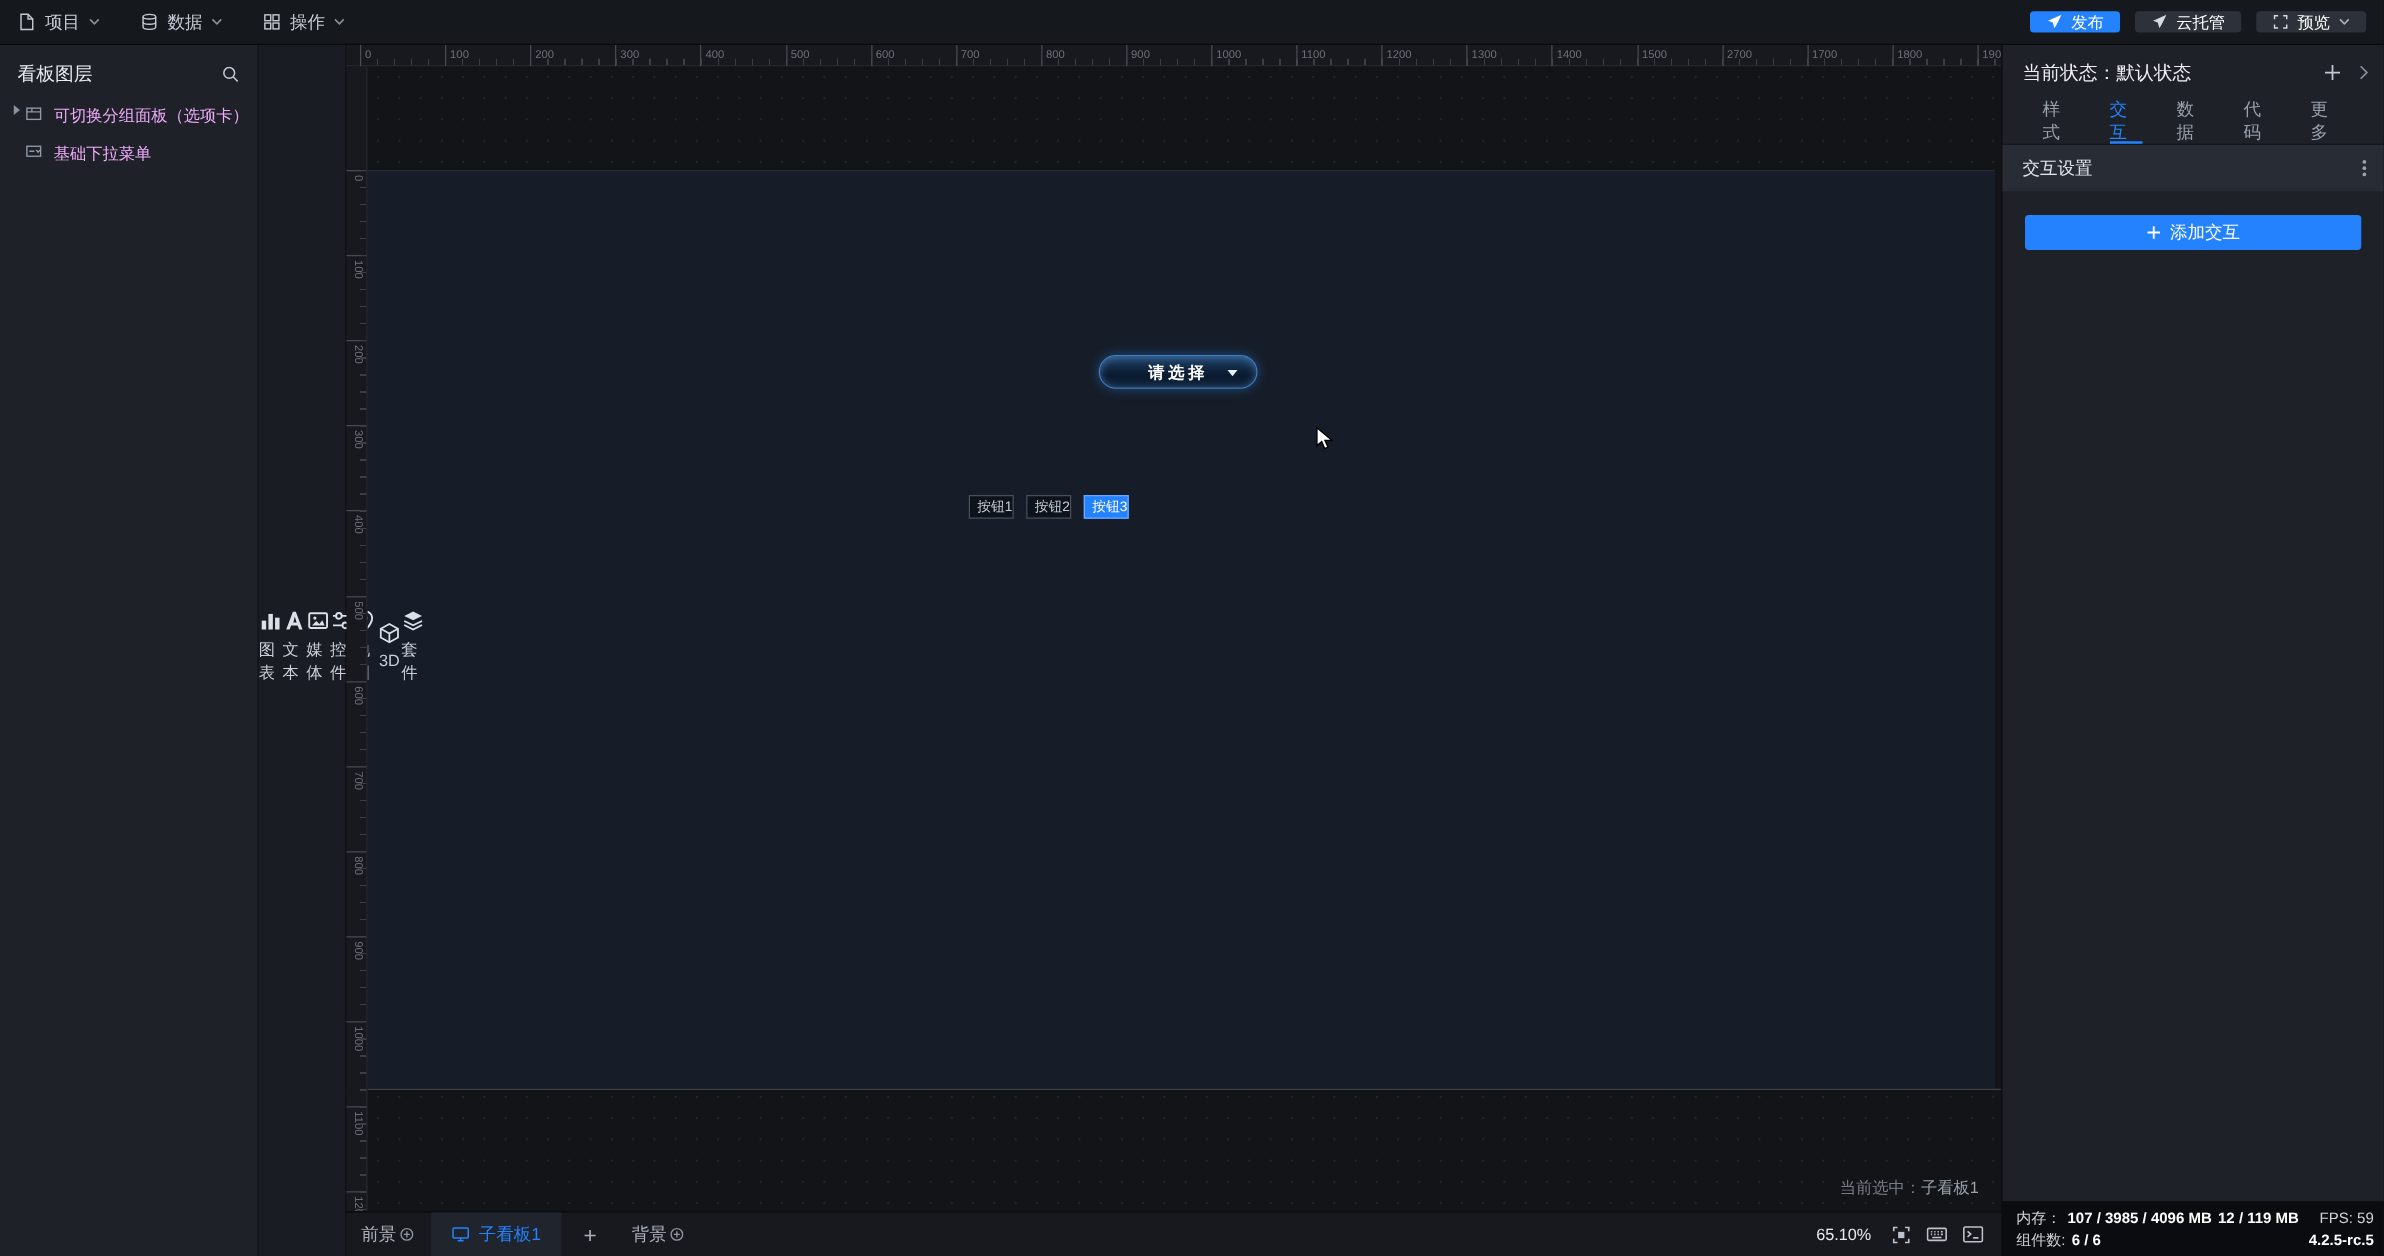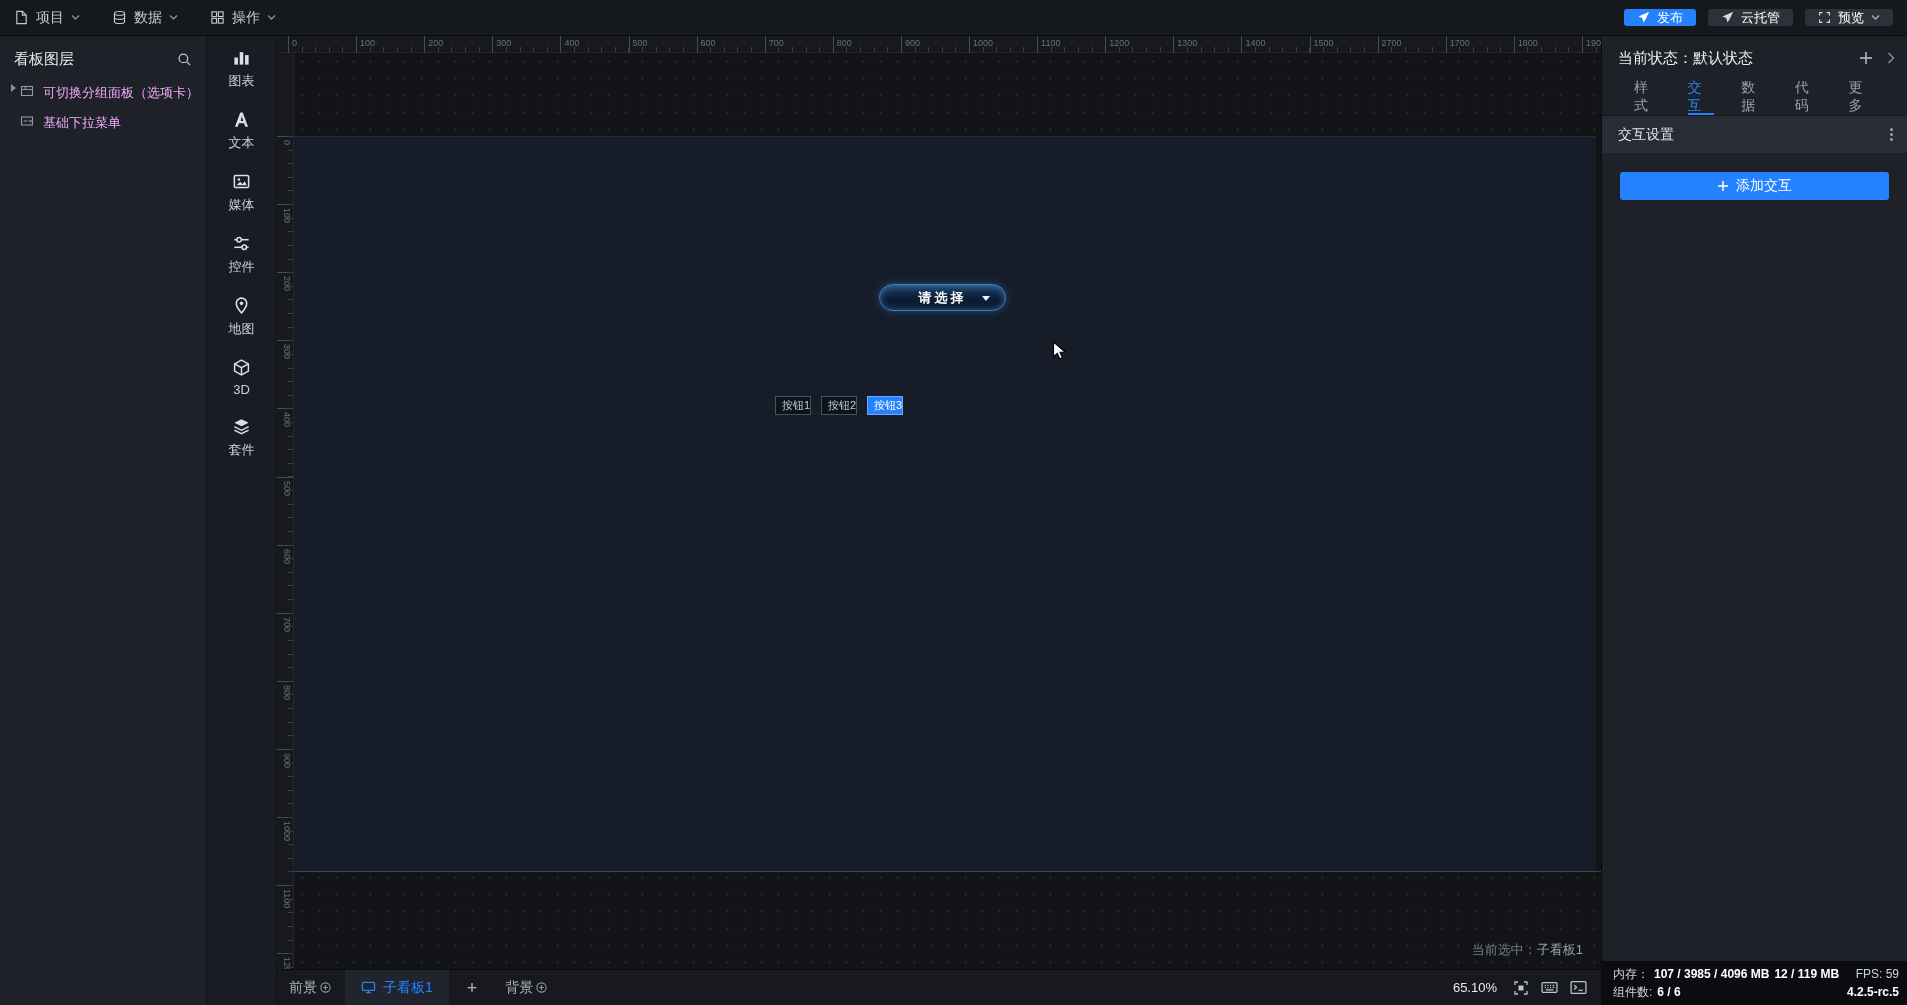--- a/index.html
+++ b/index.html
@@ -25,21 +25,21 @@
   .layers-header{height:46px;display:flex;align-items:center;justify-content:space-between;
     padding:0 14px;color:#e8ebef;font-size:15px}
   .tree{padding-top:2px}
   .tree-item{height:30px;display:flex;align-items:flex-start;padding:0 6px;font-size:13px;color:#f0abfc;cursor:pointer}
   .tree-caret{width:14px;display:flex;justify-content:center}
   .caret-shape{width:0;height:0;border-top:4px solid transparent;border-bottom:4px solid transparent;border-left:5px solid #8a919c}
   .tree-ico{width:16px;margin-right:7px;display:flex;align-items:center}
 
   
   .comp-toolbar{position:absolute;top:36px;left:207px;width:70px;bottom:0;background:#191c22;
-    border-right:1px solid #101217;display:flex;flex-direction:column;align-items:center;padding-top:12px;z-index:5}
+    border-right:1px solid #101217;display:flex;align-items:center;padding-top:12px;z-index:5}
   .tool-item{display:flex;flex-direction:column;align-items:center;gap:5px;margin-bottom:20px;
     color:#c9cfd8;font-size:13px;cursor:pointer}
 
   
   .canvas-area{position:absolute;top:36px;left:277px;width:1324px;bottom:36px;background:#121418;
     background-image:radial-gradient(circle,#23262c 1px,transparent 1.2px);background-size:17px 17px;overflow:hidden}
   .ruler-h{position:absolute;top:0;left:0;right:0;height:17px;background:#17191e;border-bottom:1px solid #24272d;z-index:6}
   .ruler-h::after{content:"";position:absolute;left:11px;right:0;bottom:0;height:5px;
     background:repeating-linear-gradient(to right,#3a3f47 0 1px,transparent 1px 13.62px)}
   .ruler-v{position:absolute;top:0;left:0;bottom:0;width:17px;background:#17191e;border-right:1px solid #24272d;z-index:5}

